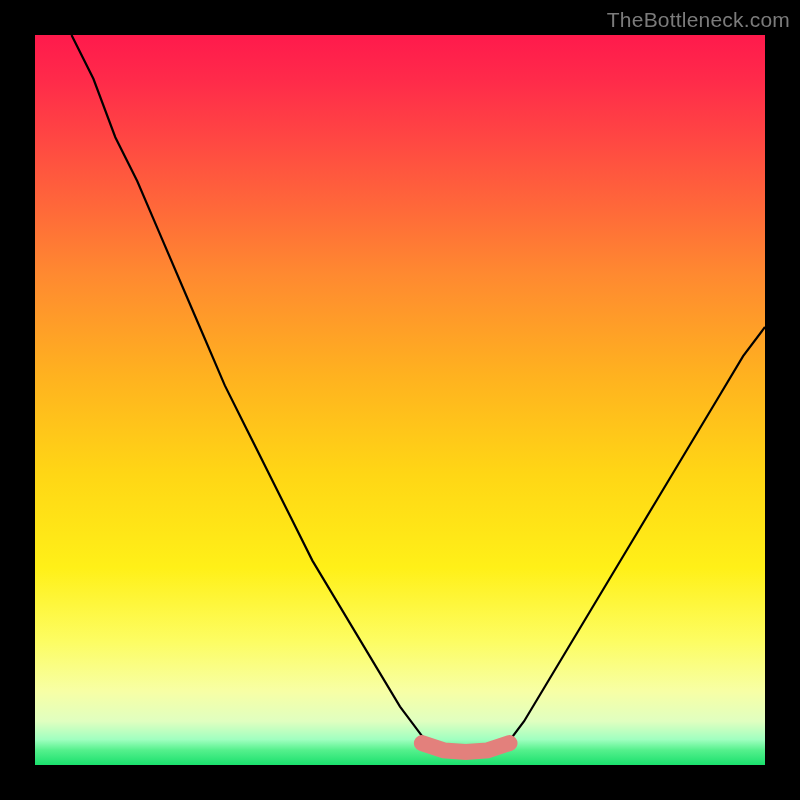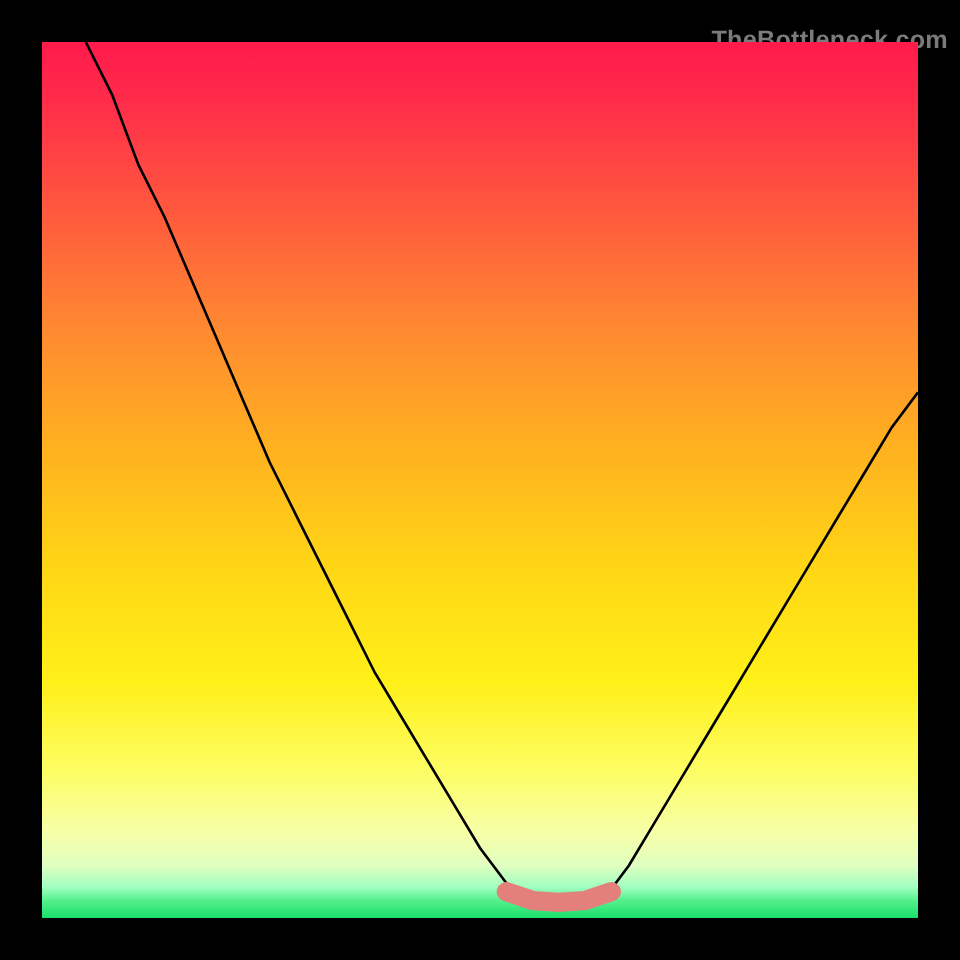--- a/index.html
+++ b/index.html
@@ -46,25 +46,25 @@
     );
   }
   svg.curves {
     position: absolute;
     inset: 0;
     width: 730px;
     height: 730px;
   }
   .watermark {
     position: absolute;
-    top: 22px;
+    top: 8px;
     right: 10px;
     color: #7b7b7b;
     font-size: 21px;
-    font-weight: 700;
+    font-weight: 400;
     letter-spacing: 0.2px;
     text-align: center;
   }
 </style>
 </head>
 <body>
 
 <div class="stage">
 
   <div class="watermark">TheBottleneck.com</div>

